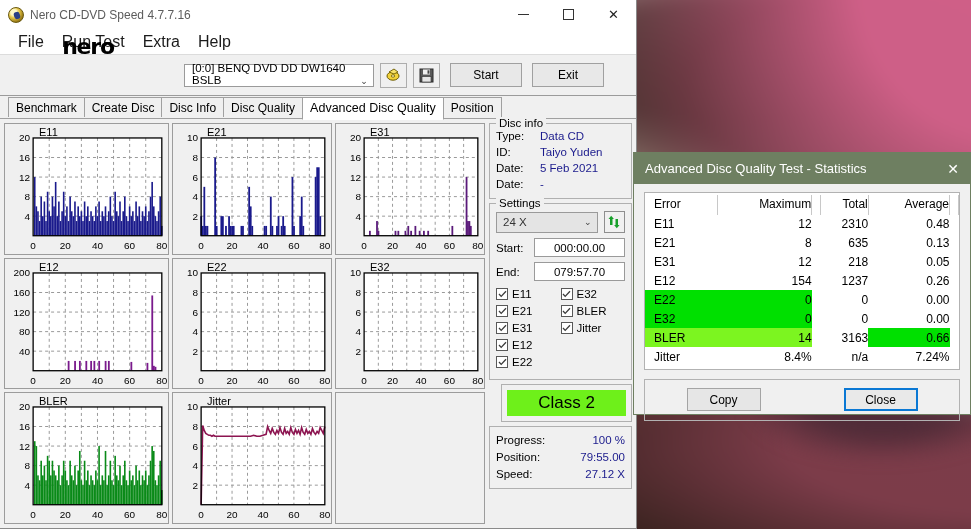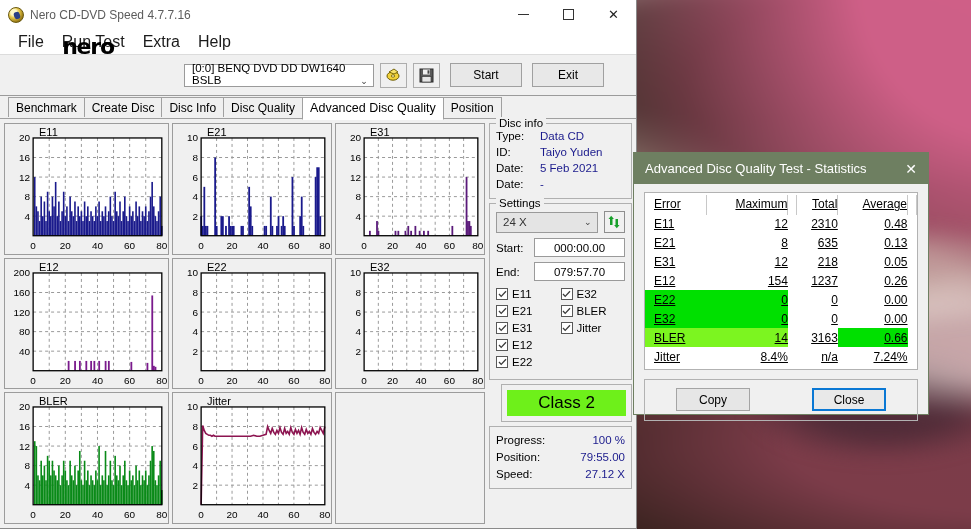--- a/index.html
+++ b/index.html
@@ -180,38 +180,38 @@
     background: #6ef01a; height: 26px; display: flex; align-items: center; justify-content: center;
     font-size: 17px; color: #000;
   }
   .status-box { border: 1px solid #b0b0b0; padding: 5px 6px; background: #f0f0f0; }
   .status-row { display: flex; font-size: 11.5px; line-height: 17px; }
   .status-row .k { flex: 1; color: #000; }
   .status-row .v { color: #1a1a8c; }
 
   
   #stats-dialog {
-    position: absolute; left: 633px; top: 152px; width: 296px; height: 263px;
+    position: absolute; left: 633px; top: 152px; width: 338px; height: 263px;
     background: #f0f0f0; border: 1px solid #6e7f61;
     display: flex; flex-direction: column;
     font-size: 12px;
   }
   #stats-dialog .dlg-title {
     height: 31px; flex: 0 0 31px; background: #6e7f61; color: #fff;
     display: flex; align-items: center; padding-left: 11px; font-size: 13px;
   }
   #stats-dialog .dlg-title .t { flex: 1; }
   #stats-dialog .dlg-close {
     width: 34px; height: 31px; display: flex; align-items: center; justify-content: center;
     color: #fff; font-size: 14px;
   }
   #stats-dialog .dlg-body { flex: 1; padding: 8px 10px 0; }
   .stats-frame { border: 1px solid #b2b2b2; background: #fff; padding: 2px 0 3px; }
   table.stats { width: 100%; border-collapse: collapse; font-size: 12px; }
-  table.stats th, table.stats td { padding: 1px 0; height: 19px; font-weight: normal; text-decoration: underline; }
+  table.stats th, table.stats td { padding: 1px 0; height: 19px; font-weight: normal; }
   table.stats th { text-align: right; border-right: 1px solid #c8c8c8; color: #000; }
   table.stats th.c0 { text-align: left; padding-left: 9px; }
   table.stats th.last { border-right: 1px solid #c8c8c8; }
   table.stats thead tr { border-bottom: 1px solid #fff; }
   table.stats td { text-align: right; color: #000; }
   table.stats td.c0 { text-align: left; padding-left: 9px; }
   table.stats .sp { width: 9px; }
   table.stats tr.hl-row td.c0, table.stats tr.hl-row td.hl { background: #00e000; }
   table.stats tr.hl-row2 td.c0, table.stats tr.hl-row2 td.hl { background: #7cf520; }
   table.stats td.hl-cell { background: #00e000; }

